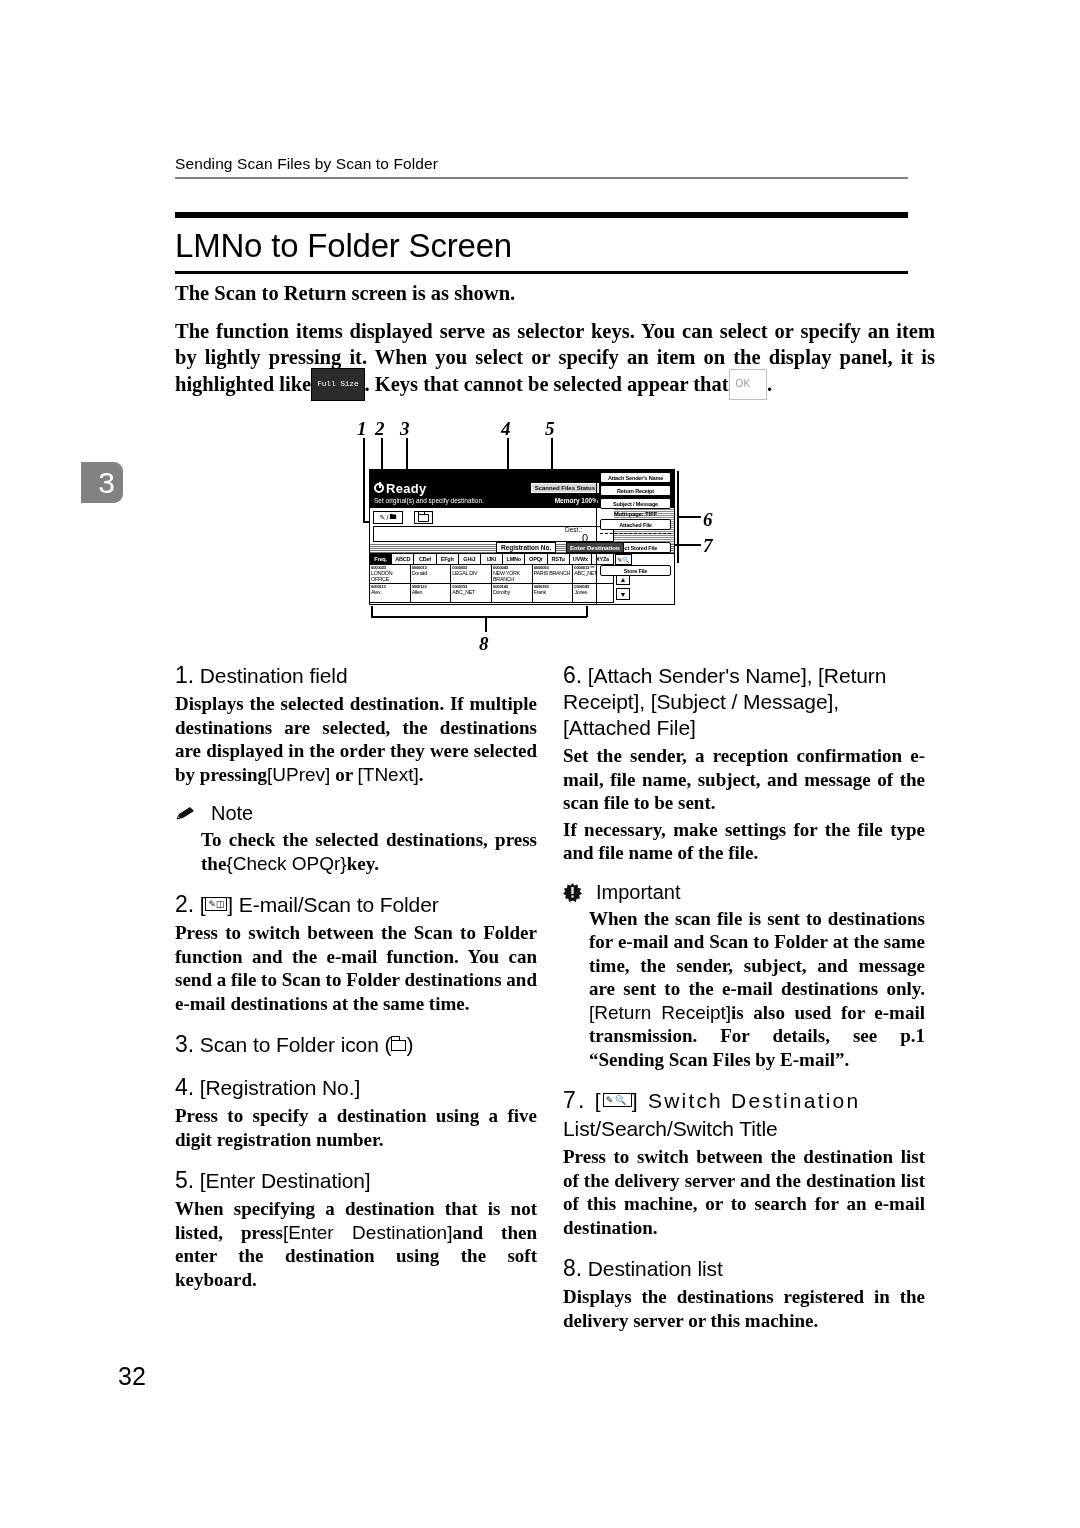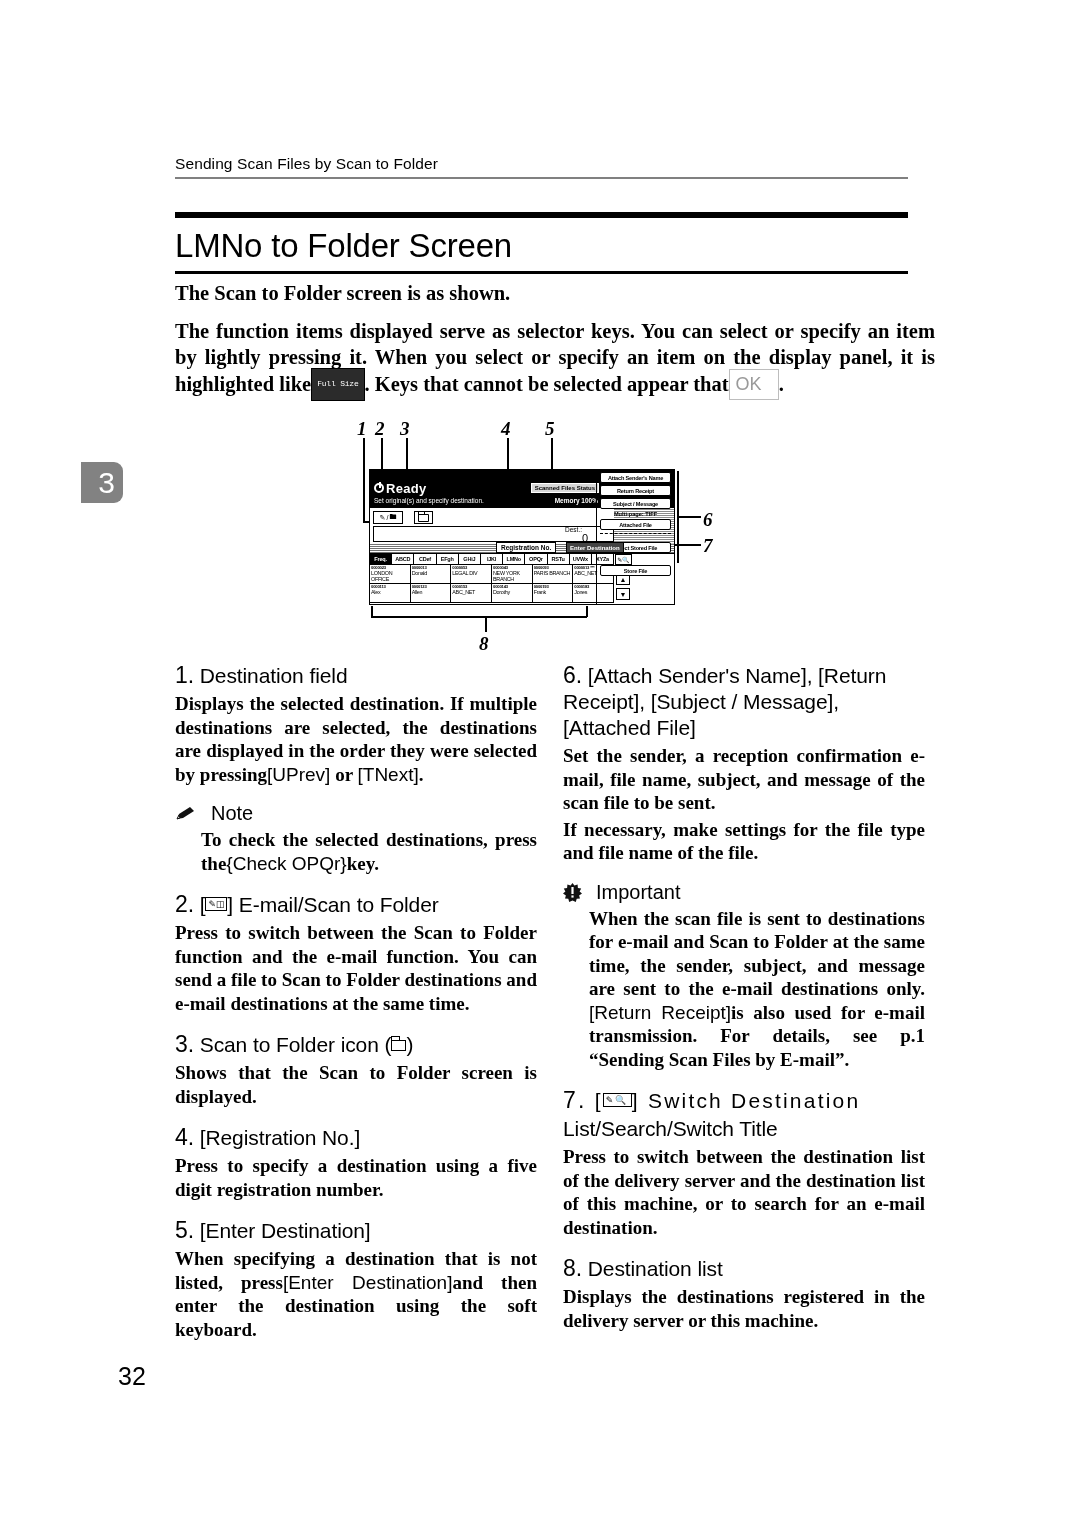--- a/index.html
+++ b/index.html
@@ -57,21 +57,21 @@
     display:inline-block; background:#2b2b2b; color:#fff;
     font-family:Liberation Mono, monospace;
     font-size:8px; font-weight:normal;
     padding:2px 5px 3px 5px; border:1px solid #000;
     vertical-align:middle; position:relative; top:-2px;
     letter-spacing:-.2px;
   }
   .keychip-gray {
     display:inline-block; background:#fff; color:#9a9a9a;
     font-family:"Liberation Sans", sans-serif;
-    font-size:18px; font-weight:normal;
+    font-size:10px; font-weight:normal;
     padding:1px 16px 2px 6px; border:1.5px solid #bdbdbd;
     vertical-align:middle; position:relative; top:-2px;
   }
 
   
   #figure { position:absolute; left:355px; top:418px; width:375px; height:240px; }
 
   .callout-num {
     position:absolute; font-family:"Liberation Serif", serif;
     font-style:italic; font-weight:bold; font-size:19px;
@@ -287,21 +287,21 @@
   <span>3</span>
 </div>
 
 <div id="title-block">
   <div class="rule-thick"></div>
   <div class="title-text">LMNo to Folder Screen</div>
   <div class="rule-thin"></div>
 </div>
 
 <div id="intro">
-  <div class="serif-bold lead">The Scan to Folder screen is as shown.</div>
+  <div class="serif-bold lead">The Scan to Return screen is as shown.</div>
   <div class="serif-bold">
     <span>The function items displayed serve as selector keys. You can select or specify an item by lightly pressing it. When you select or specify an item on the display panel, it is highlighted like</span><span class="keychip-dark">Full Size</span><span>. Keys that cannot be selected appear that</span><span class="keychip-gray">OK</span><span>.</span>
   </div>
 </div>
 
 <div id="figure">
 
   <div class="callout-num" style="left:2px;  top:0px;">1</div>
   <div class="callout-num" style="left:20px; top:0px;">2</div>
   <div class="callout-num" style="left:45px; top:0px;">3</div>
@@ -482,21 +482,20 @@
     <span>[</span><span class="ic-box">✎◫</span><span>]</span>
     <span>E-mail/Scan to Folder</span>
   </div>
   <div class="body-p">Press to switch between the Scan to Folder function and the e-mail function. You can send a file to Scan to Folder destinations and e-mail destinations at the same time.</div>
 
   <div class="item-head">
     <span class="num">3.</span>
     <span>Scan to Folder icon</span>
     <span>(</span><span class="folder-inline"></span><span>)</span>
   </div>
-  <div class="body-p">Shows that the Scan to Folder screen is displayed.</div>
 
   <div class="item-head">
     <span class="num">4.</span>
     <span>[Registration No.]</span>
   </div>
   <div class="body-p">Press to specify a destination using a five digit registration number.</div>
 
   <div class="item-head">
     <span class="num">5.</span>
     <span>[Enter Destination]</span>

